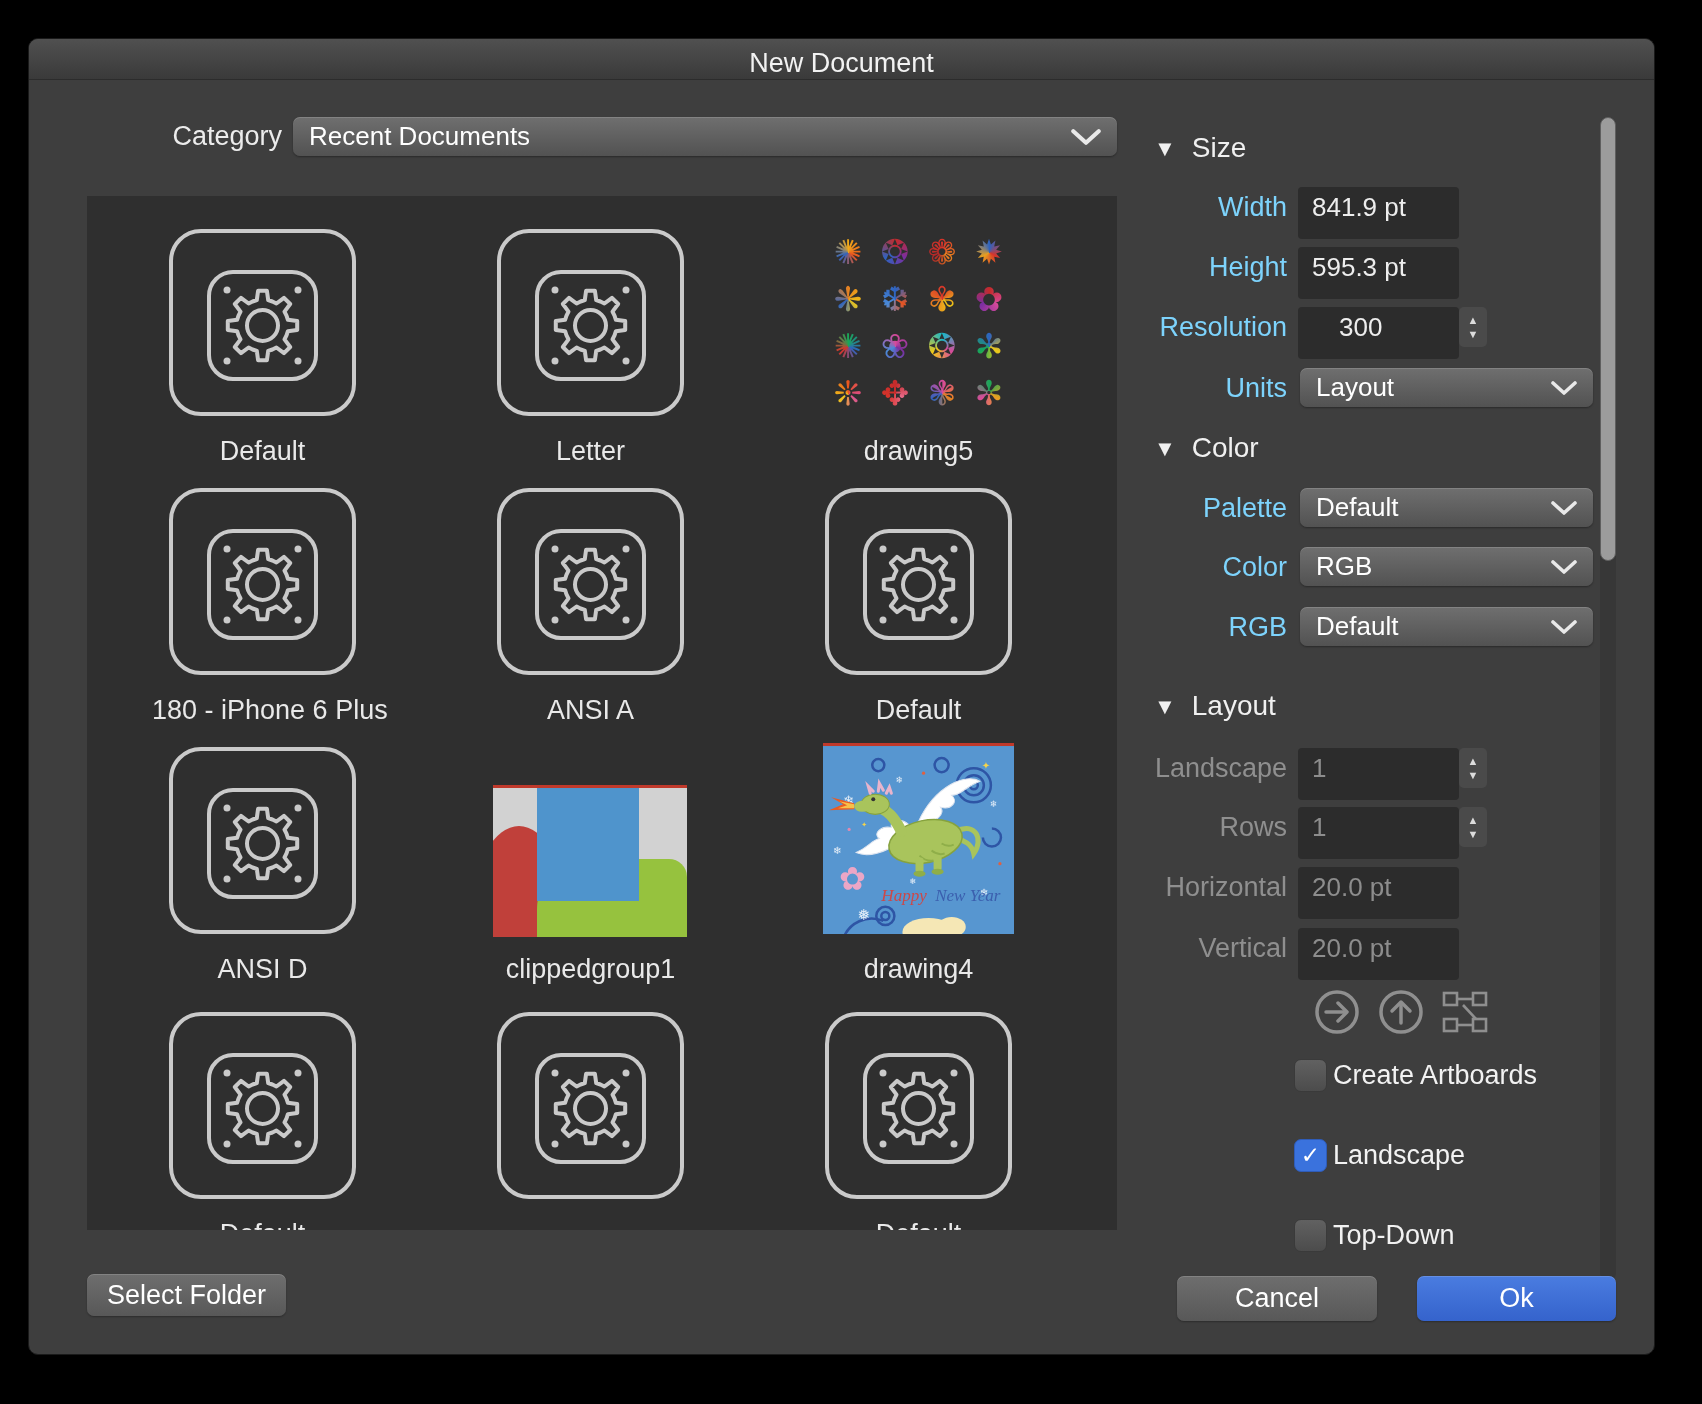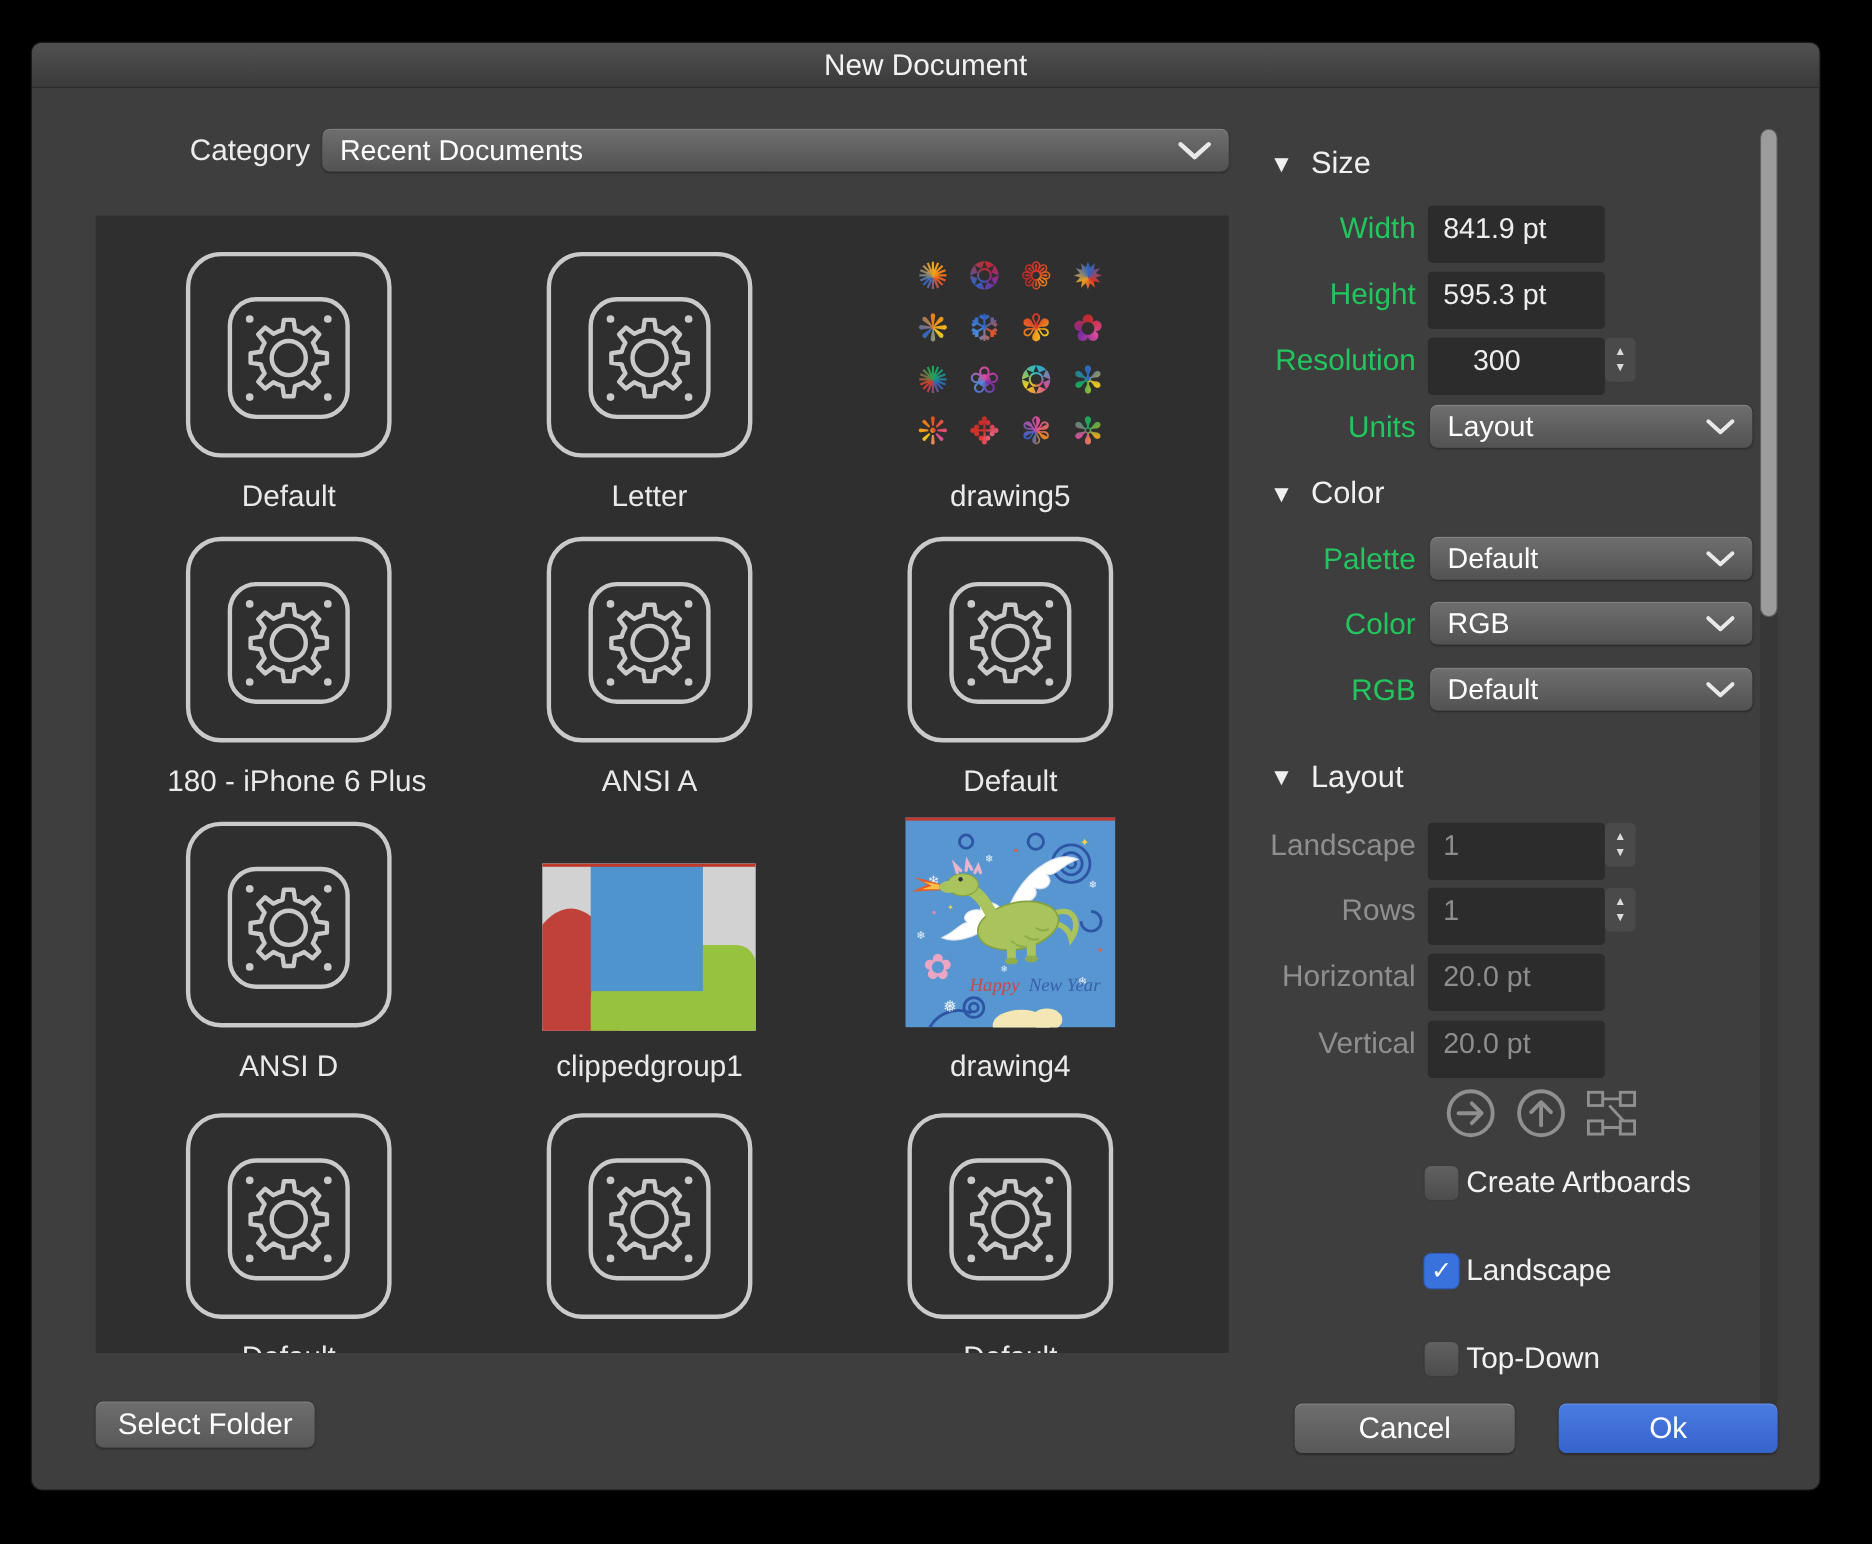--- a/index.html
+++ b/index.html
@@ -3,21 +3,21 @@
 <meta charset="utf-8">
 <style>
   html,body{margin:0;padding:0;background:#000;}
   body{width:1702px;height:1404px;overflow:hidden;position:relative;
        font-family:"Liberation Sans","DejaVu Sans",sans-serif;
        -webkit-font-smoothing:antialiased;}
   .dlg{position:absolute;left:28px;top:38px;width:1627px;height:1317px;
        background:#3e3e3e;border-radius:10px;overflow:hidden;border:1px solid #1a1a1a;box-sizing:border-box;}
   .titlebar{position:absolute;left:0;top:0;width:100%;height:40px;
        background:linear-gradient(#505050,#3a3a3a);border-bottom:1px solid #2c2c2c;
-       display:flex;align-items:center;justify-content:center;}
+       display:flex;align-items:flex-end;justify-content:center;}
   .titlebar span{color:#f2f2f2;font-size:27px;}
   .cat-label{position:absolute;left:100px;top:78px;width:153px;height:39px;line-height:39px;
        text-align:right;color:#ececec;font-size:27px;}
   .dd{position:absolute;height:39px;background:linear-gradient(#6f6f6f,#525252);
        border-radius:7px;color:#fff;font-size:26px;line-height:39px;padding-left:16px;
        box-sizing:border-box;box-shadow:inset 0 1px 0 rgba(255,255,255,.14),0 1px 2px rgba(0,0,0,.35);}
   .dd .chev{position:absolute;right:16px;top:50%;transform:translateY(-50%);}
   .grid{position:absolute;left:58px;top:157px;width:1030px;height:1034px;background:#2f2f2f;overflow:hidden;}
   .tpl{position:absolute;width:189px;height:189px;}
   .tpl-label{position:absolute;left:-16px;top:207px;width:221px;text-align:center;
@@ -28,21 +28,21 @@
        font-size:34px;font-family:"DejaVu Sans",sans-serif;
        -webkit-background-clip:text;background-clip:text;color:transparent;-webkit-text-fill-color:transparent;}
   .thumb-clip{position:absolute;left:-3px;top:39px;width:194px;height:152px;background:#d2d2d2;overflow:hidden;}
   .thumb-clip .redline{position:absolute;left:0;top:0;width:100%;height:3px;background:#c0392b;}
   .thumb-clip .redblob{position:absolute;left:-20px;top:41px;width:92px;height:170px;background:#c0403a;border-radius:50%;}
   .thumb-clip .greenblob{position:absolute;left:44px;top:74px;width:150px;height:80px;background:#96c23e;
        border-radius:50px 18px 0 0;}
   .thumb-clip .bluerect{position:absolute;left:44px;top:0px;width:102px;height:116px;background:#4f94cc;}
   .hdr{position:absolute;color:#f0f0f0;font-size:28px;height:24px;line-height:24px;}
   .hdr .tri{font-size:22px;margin-right:16px;vertical-align:1px;}
-  .lbl{position:absolute;width:168px;text-align:right;color:#22c55e;font-size:27px;height:40px;line-height:40px;}
+  .lbl{position:absolute;width:168px;text-align:right;color:#7dd3fc;font-size:27px;height:40px;line-height:40px;}
   .lbl.dim{color:#8f8f8f;}
   .field{position:absolute;width:161px;height:52px;background:#2c2c2c;border-radius:4px;
        color:#ededed;font-size:26px;line-height:40px;padding-left:14px;box-sizing:border-box;}
   .field.dim{color:#8d8d8d;}
   .stepper{position:absolute;width:28px;height:40px;background:#4a4a4a;border-radius:5px;
        display:flex;flex-direction:column;align-items:center;justify-content:center;gap:3px;
        color:#dcdcdc;font-size:11px;line-height:11px;}
   .cb{position:absolute;width:33px;height:33px;border-radius:7px;background:linear-gradient(#616161,#4c4c4c);
        border:1px solid #3a3a3a;box-sizing:border-box;}
   .cb.checked{background:#3a72dd;border-color:#2f5cb8;display:flex;align-items:center;justify-content:center;

